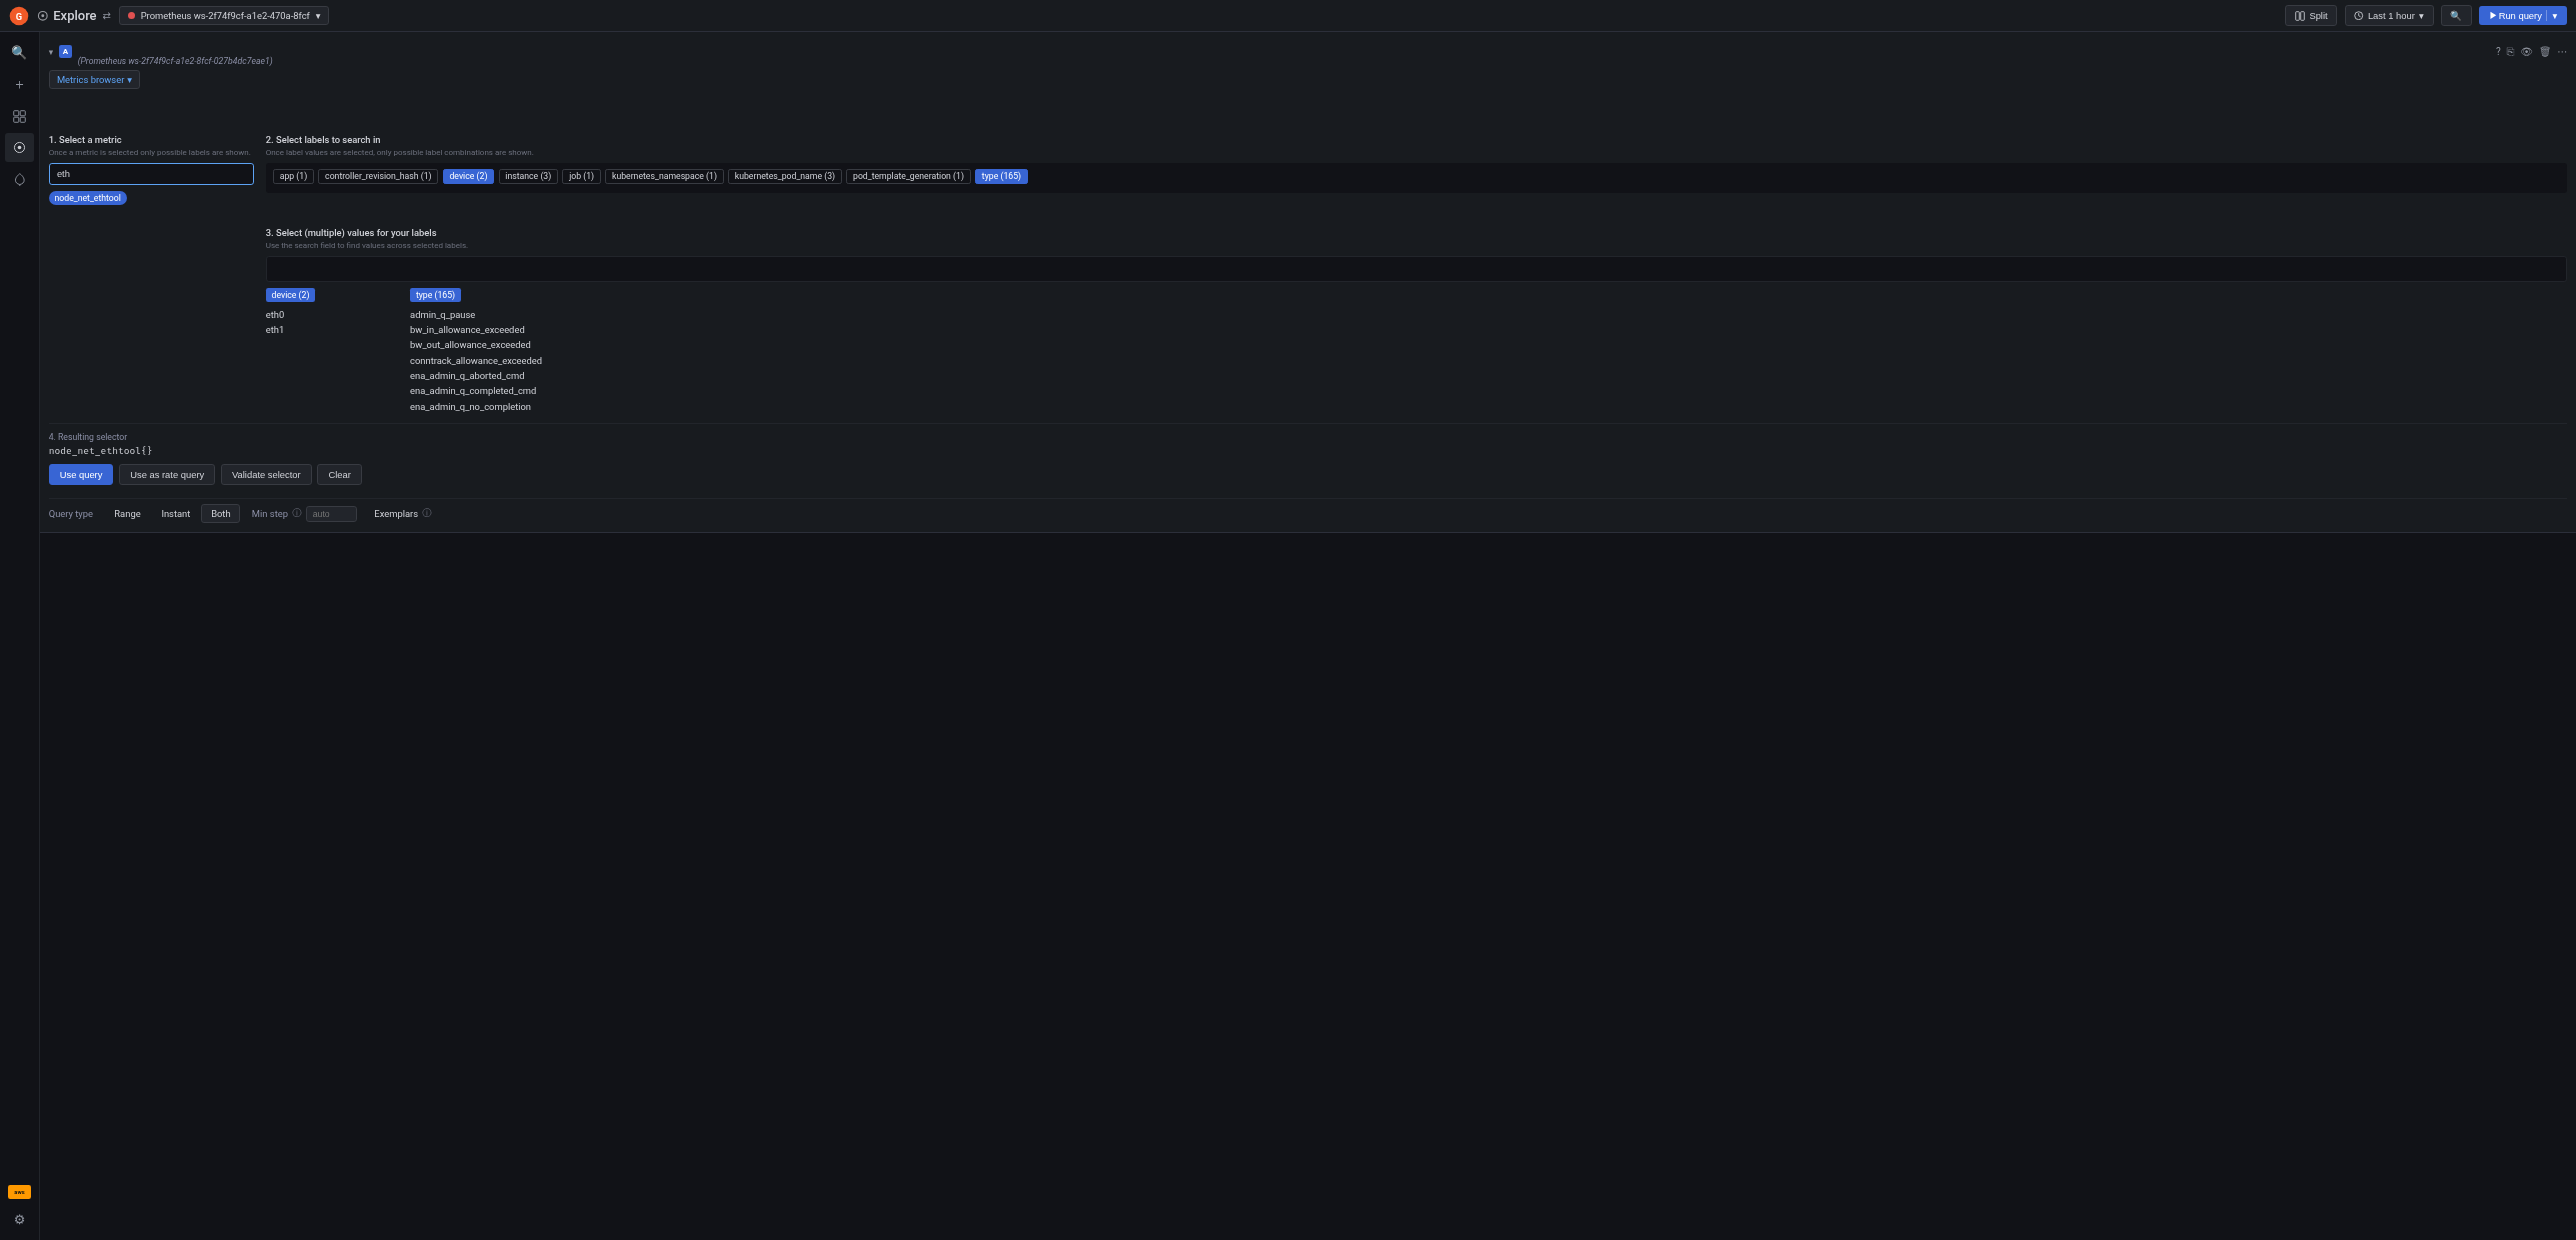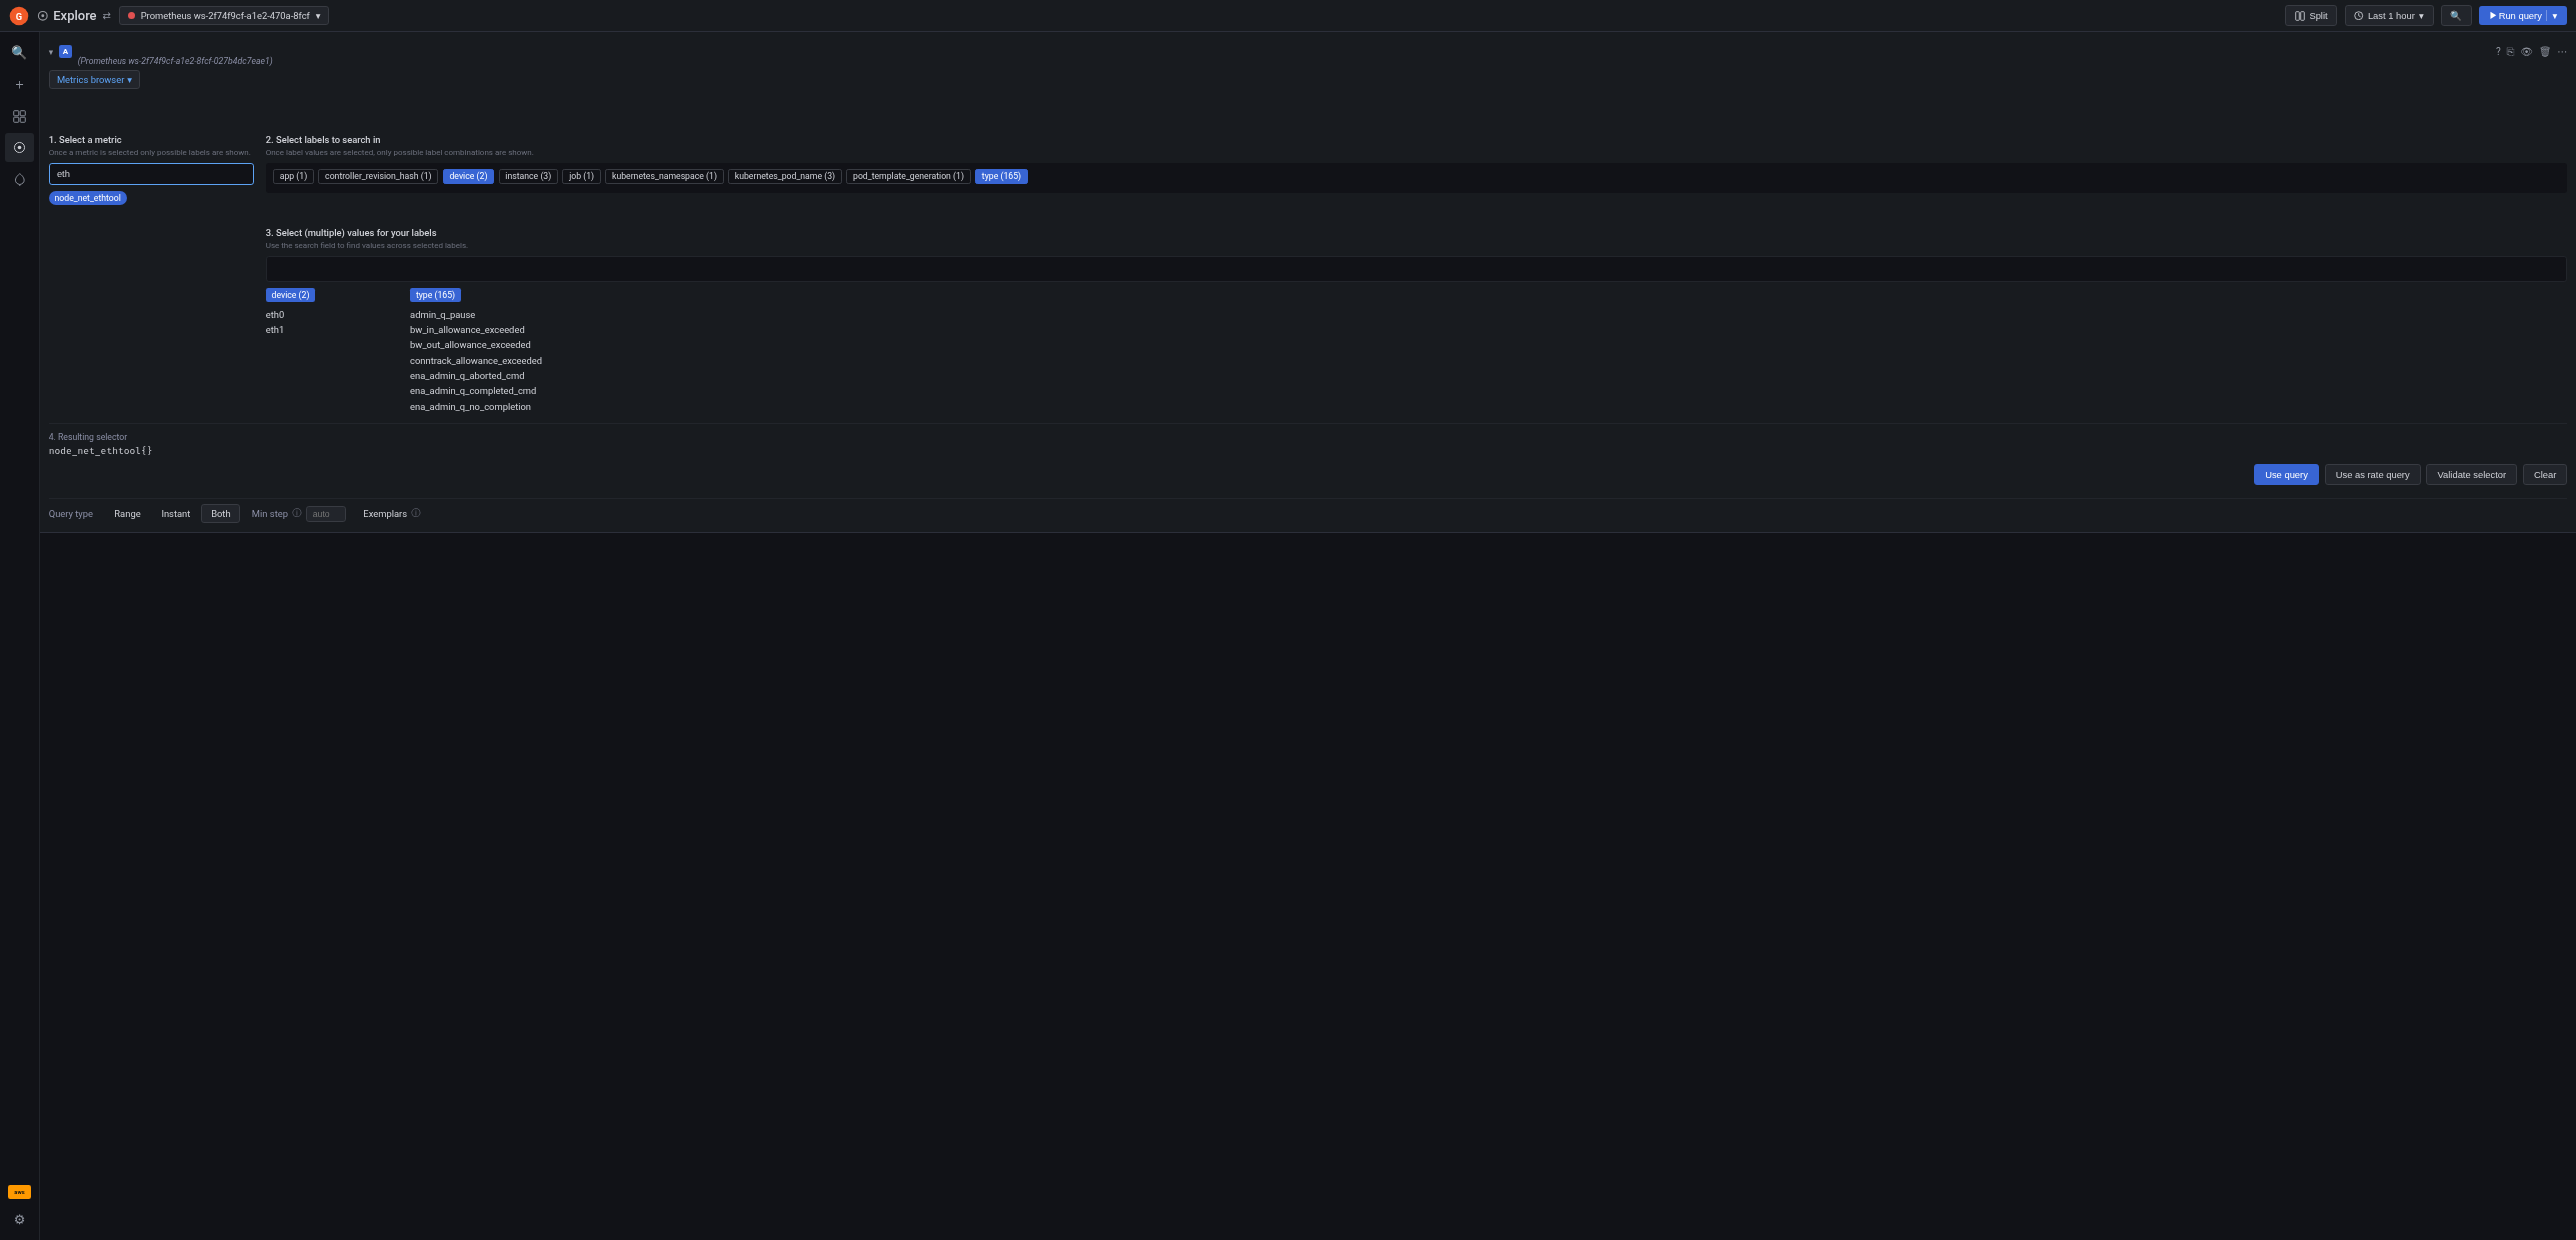--- a/index.html
+++ b/index.html
@@ -340,21 +340,20 @@
       color: #d0d2d8;
       font-family: 'Fira Code', 'Courier New', monospace;
       margin-bottom: 7.2px;
     }
 
     
     .action-buttons {
       display: flex;
       gap: 5.8px;
       margin-bottom: 7.2px;
-      justify-content: flex-end;
     }
     .action-btn {
       padding: 3.6px 10px;
       border-radius: 2.9px;
       font-size: 9.4px;
       cursor: pointer;
       border: 0.7px solid #383b42;
       background: #22252b;
       color: #d0d2d8;
     }
@@ -395,21 +394,21 @@
       gap: 4.3px;
       color: #8b8fa6;
     }
     .qt-min-step-input {
       background: #22252b;
       border: 0.7px solid #383b42;
       border-radius: 2.9px;
       color: #d0d2d8;
       padding: 2.2px 5.8px;
       font-size: 8.7px;
-      width: 40px;
+      width: 51px;
     }
     .qt-exemplars {
       display: flex;
       align-items: center;
       gap: 4.3px;
       margin-left: 5.8px;
     }
     .info-icon {
       color: #6b6f7c;
       font-size: 9.4px;

